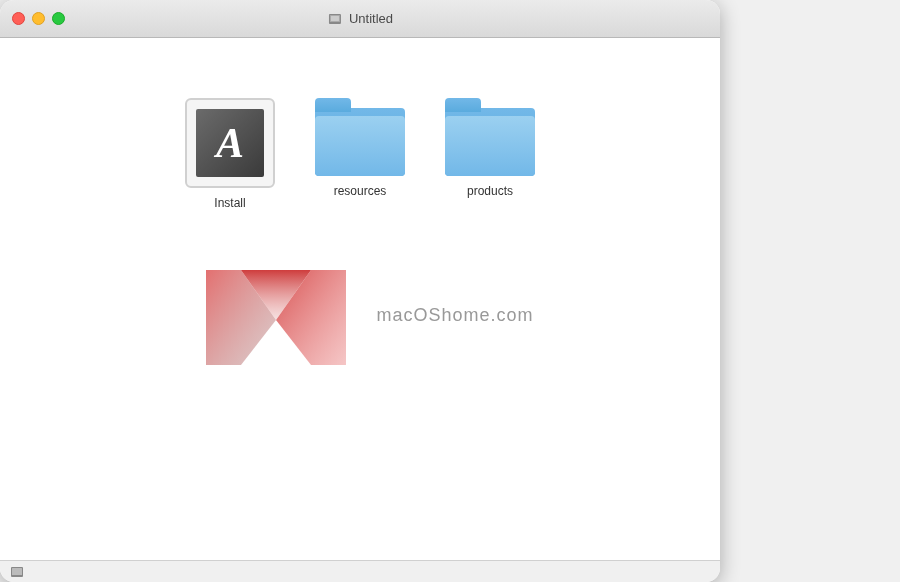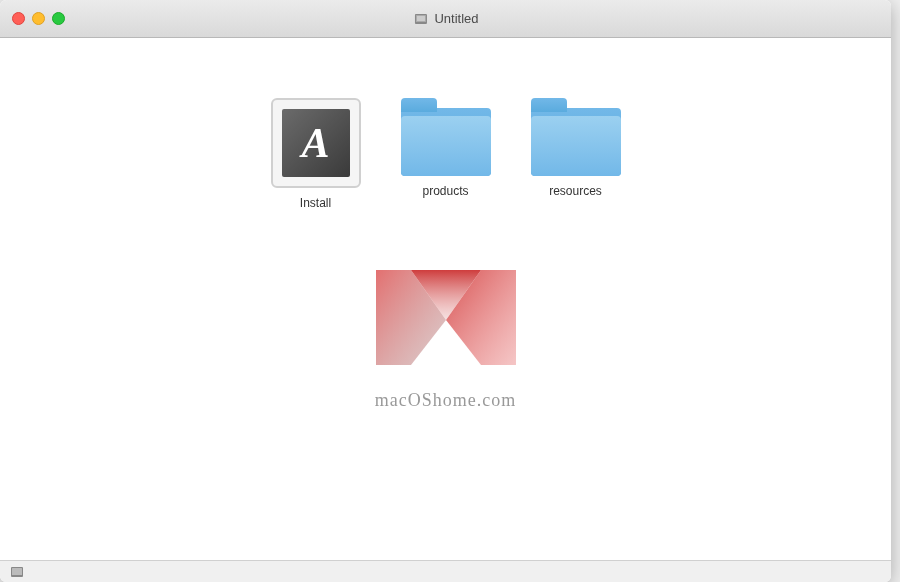--- a/index.html
+++ b/index.html
@@ -7,24 +7,24 @@
     body {
       width: 900px;
       height: 582px;
       background: #f0f0f0;
       font-family: -apple-system, BlinkMacSystemFont, 'Helvetica Neue', sans-serif;
       overflow: hidden;
     }
 
     
     .window {
-      width: 891px;
+      width: 720px;
       height: 582px;
       background: #ffffff;
-      border-radius: 6px;
+      border-radius: 14px;
       box-shadow: 0 4px 20px rgba(0,0,0,0.3);
       display: flex;
       flex-direction: column;
       overflow: hidden;
     }
 
     .title-bar {
       height: 38px;
       background: linear-gradient(to bottom, #ebebeb, #d9d9d9);
       border-bottom: 1px solid #b8b8b8;
@@ -172,24 +172,23 @@
       width: 90px;
       height: 60px;
       background: linear-gradient(to bottom, #9bd0f0, #72b8e8);
       border-radius: 4px;
     }
 
     
     .logo-area {
       margin-top: 40px;
       display: flex;
-      flex-direction: column;
+      flex-direction: row;
       align-items: center;
       gap: 10px;
-      font-family: Liberation Serif, serif;
     }
 
     .logo-text {
       font-size: 18px;
       color: #999;
       letter-spacing: 1px;
     }
 
     
     .gmail-logo {
@@ -247,30 +246,30 @@
         <span class="file-label">Install</span>
       </div>
 
 
       <div class="file-item">
         <div class="folder-icon">
           <div class="folder-back"></div>
           <div class="folder-tab"></div>
           <div class="folder-front"></div>
         </div>
-        <span class="file-label">products</span>
+        <span class="file-label">resources</span>
       </div>
 
       <div class="file-item">
         <div class="folder-icon">
           <div class="folder-back"></div>
           <div class="folder-tab"></div>
           <div class="folder-front"></div>
         </div>
-        <span class="file-label">resources</span>
+        <span class="file-label">products</span>
       </div>
 
     </div>
 
     <div class="logo-area">
 
       <svg class="gmail-logo" viewBox="0 0 180 130" xmlns="http://www.w3.org/2000/svg">
         <defs>
           <linearGradient id="leftGrad" x1="0%" y1="0%" x2="100%" y2="100%">
             <stop offset="0%" style="stop-color:#e06060;stop-opacity:1"></stop>

